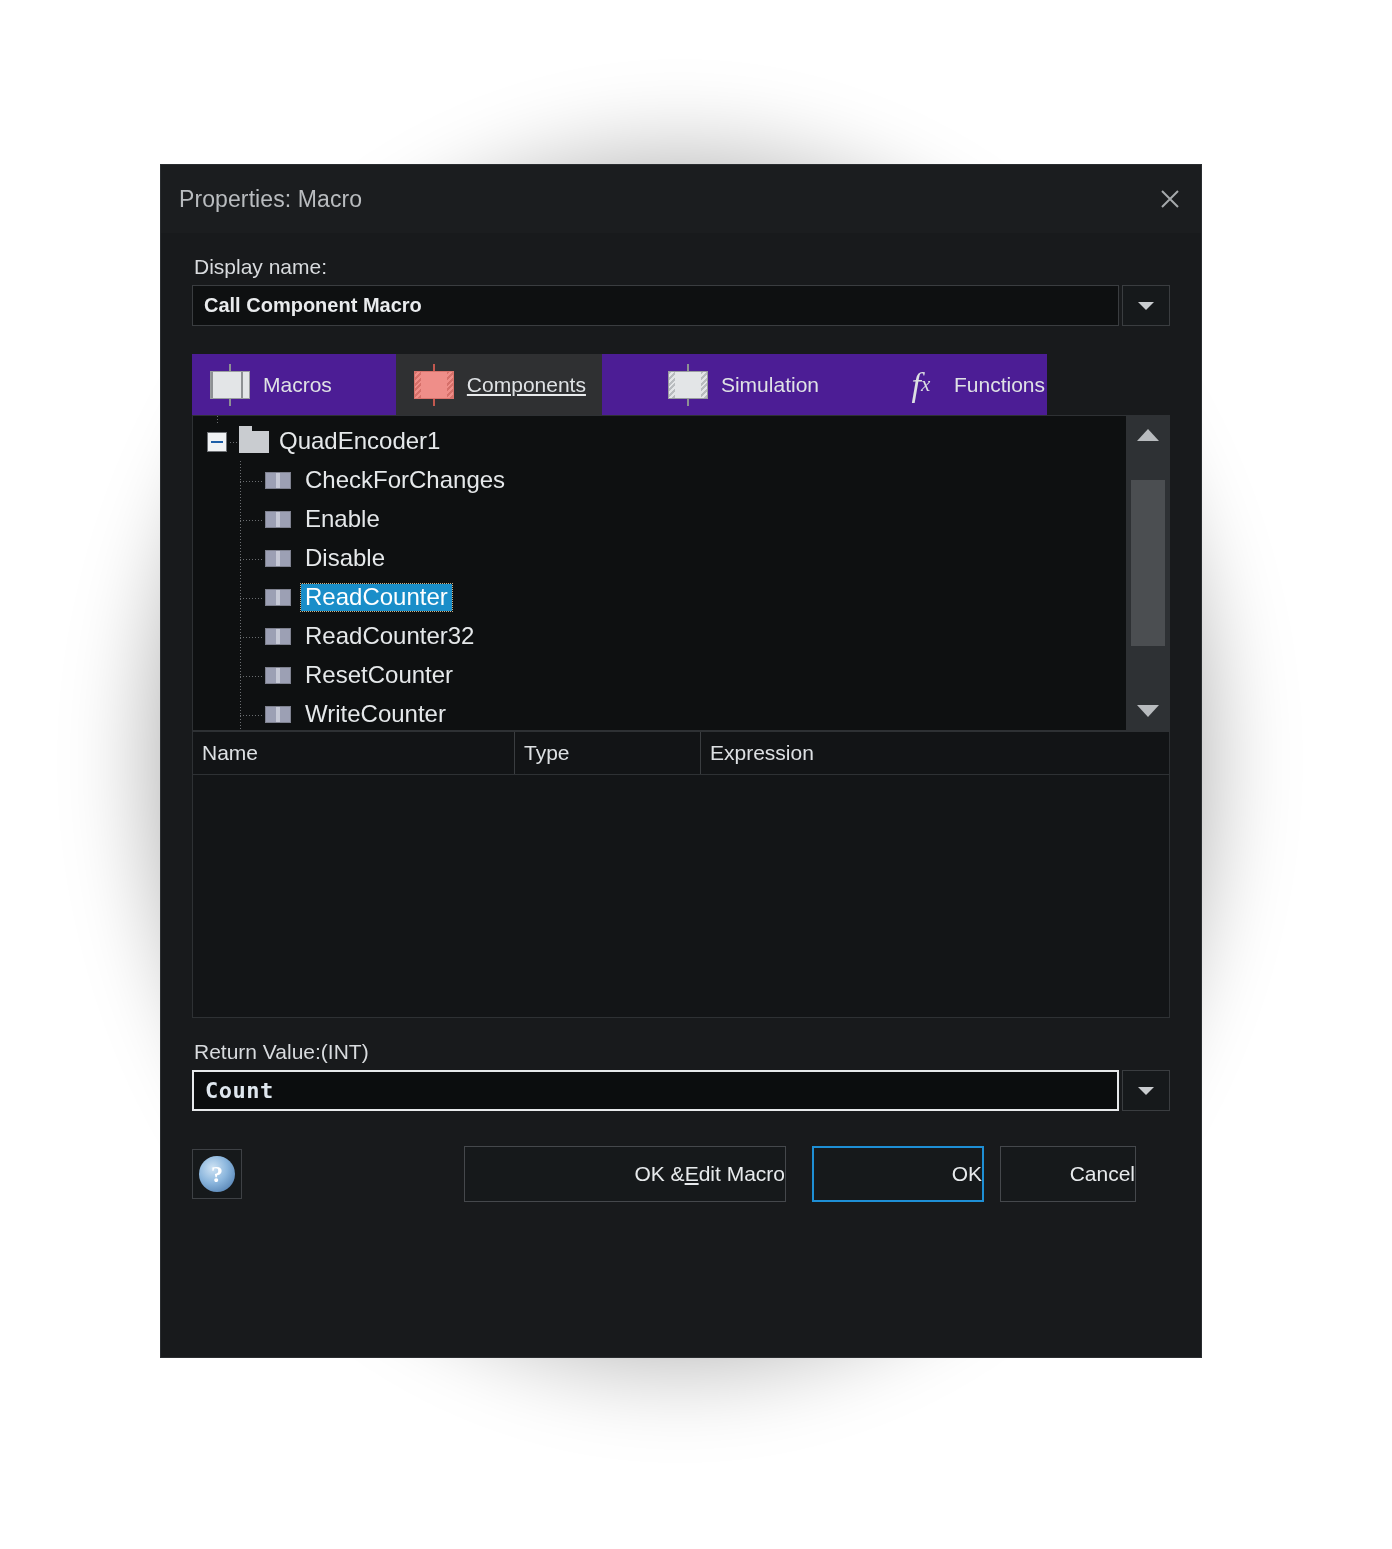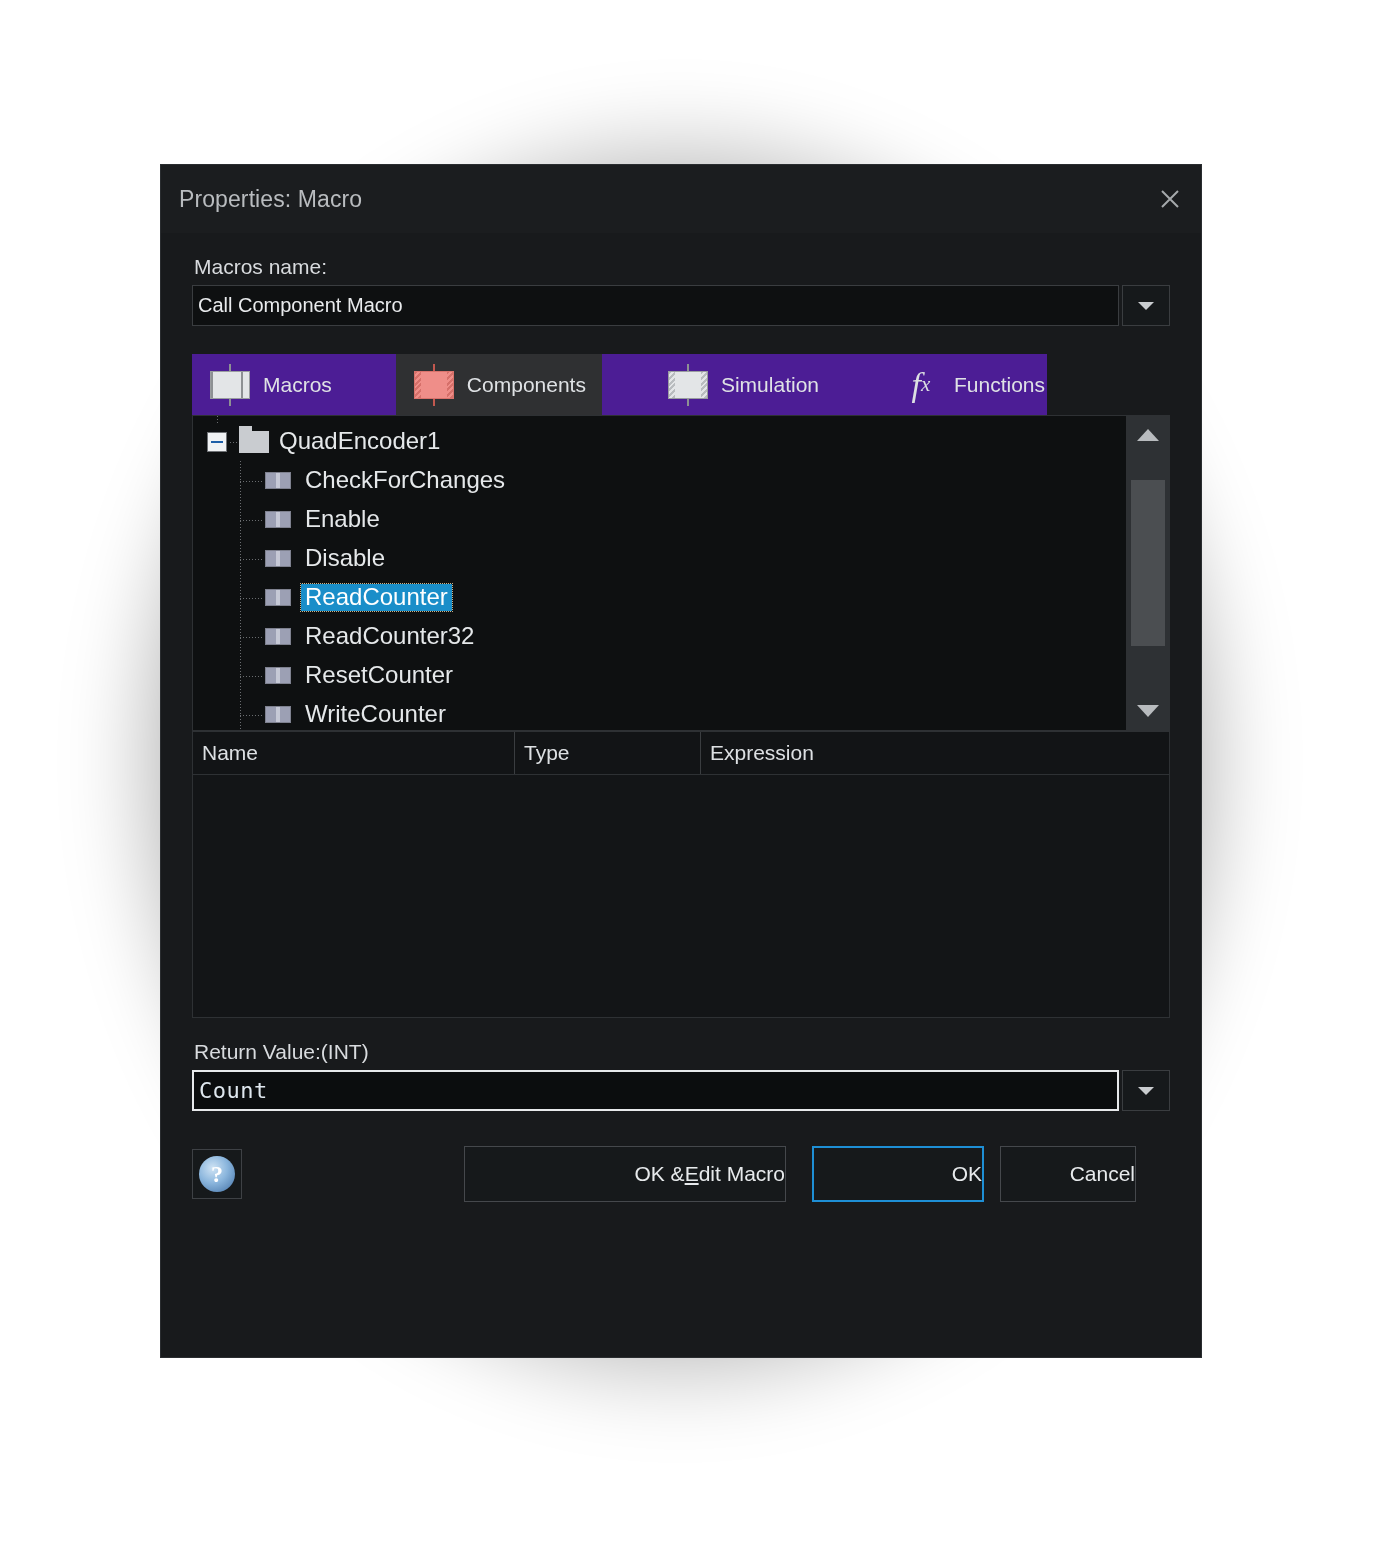--- a/index.html
+++ b/index.html
@@ -86,22 +86,23 @@
     align-items: stretch;
   }
   .combo .combo-input {
     flex: 1;
     background: #0e1011;
     border: 1px solid #3a3d40;
     color: #e9ebed;
     font-size: 20px;
     display: flex;
     align-items: center;
-    padding-left: 5px;
-    box-sizing: border-box;
+    padding-left: 11px;
+    box-sizing: border-box;
+    font-weight: bold;
   }
   .combo .combo-arrow {
     width: 48px;
     margin-left: 3px;
     background: #16191b;
     border: 1px solid #3a3d40;
     box-sizing: border-box;
     display: flex;
     align-items: center;
     justify-content: center;
@@ -123,21 +124,21 @@
     width: 855px;
     gap: 48px;
   }
   .tab {
     display: flex;
     align-items: center;
     gap: 11px;
     padding: 0 16px;
     cursor: default;
   }
-  .tab.selected { background: #2f3032; }
+  .tab.selected { background: #2f3032; text-decoration: underline; }
   .tab-label {
     font-size: 21px;
     color: #dfe2e5;
     white-space: nowrap;
   }
 
   
   .chip {
     position: relative;
     width: 44px;
@@ -436,21 +437,21 @@
       <span>
         <svg width="26" height="26" viewBox="0 0 26 26">
           <path d="M5 5 L21 21 M21 5 L5 21" stroke="#a6a9ac" stroke-width="2" fill="none"></path>
         </svg>
       </span>
     </div>
   </div>
 
   <div id="body">
 
-    <div class="field-label">Macros name:</div>
+    <div class="field-label">Display name:</div>
     <div class="combo">
       <div class="combo-input">Call Component Macro</div>
       <div class="combo-arrow">
         <span class="tri-down"></span>
       </div>
     </div>
 
     <div id="tabstrip">
 
       <div class="tab">

